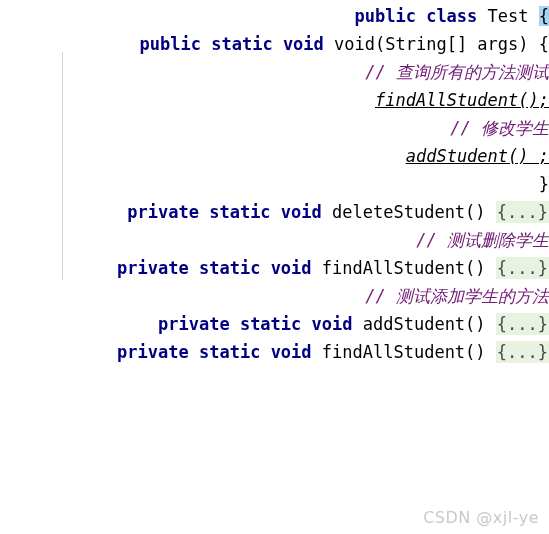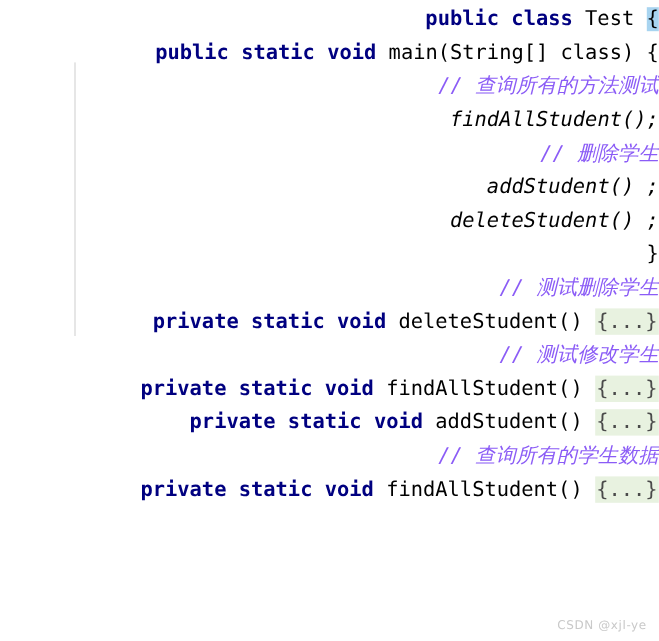--- a/index.html
+++ b/index.html
@@ -45,23 +45,24 @@
   .kw {
     color: #000080;
     font-weight: bold;
   }
   .plain {
     color: #000000;
   }
   .ident-italic {
     color: #000000;
     font-style: italic;
+    text-decoration: underline;
   }
   .cmt {
-    color: #8b5cf6;
+    color: #701a75;
     font-style: italic;
     margin-left: 27px;
   }
   .fold {
     color: #4a4a4a;
     background: #e8f2e0;
     padding: 1px 1px;
   }
   .brace-match {
     background: #a8d4f0;
@@ -72,45 +73,43 @@
     position: absolute;
     width: 1px;
     background: #d6d6d6;
   }
 
   .watermark {
     position: absolute;
     right: 10px;
     bottom: 7px;
     font-family: "DejaVu Sans", "Liberation Sans", sans-serif;
-    font-size: 10px;
+    font-size: 16px;
     color: #c9c9c9;
     letter-spacing: 0.5px;
     user-select: none;
   }
 </style>
 </head>
 <body>
 
 <div id="editor">
 
   <div class="code-area" id="code-area">
     <div class="indent-guide" id="indent-guide-1" style="left: 62px; top: 52px; height: 228px;"></div>
   <div class="line"><span style="display: inline-block; width: 0px;"></span><span class="kw">public</span><span class="plain"> </span><span class="kw">class</span><span class="plain"> Test </span><span class="brace-match">{</span></div>
-      <div class="line"><span style="display: inline-block; width: 24px;"></span><span class="kw">public</span><span class="plain"> </span><span class="kw">static</span><span class="plain"> </span><span class="kw">void</span><span class="plain"> main(String[] class) {</span></div>
+      <div class="line"><span style="display: inline-block; width: 24px;"></span><span class="kw">public</span><span class="plain"> </span><span class="kw">static</span><span class="plain"> </span><span class="kw">void</span><span class="plain"> void(String[] args) {</span></div>
       <div class="line"><span style="display: inline-block; width: 48px;"></span><span class="cmt">// 查询所有的方法测试</span></div>
       <div class="line"><span style="display: inline-block; width: 48px;"></span><span class="ident-italic">findAllStudent();</span></div>
-      <div class="line"><span style="display: inline-block; width: 48px;"></span><span class="cmt">// 删除学生</span></div>
+      <div class="line"><span style="display: inline-block; width: 48px;"></span><span class="cmt">// 修改学生</span></div>
       <div class="line"><span style="display: inline-block; width: 48px;"></span><span class="ident-italic">addStudent() ;</span></div>
-      <div class="line"><span style="display: inline-block; width: 48px;"></span><span class="ident-italic">deleteStudent() ;</span></div>
       <div class="line"><span style="display: inline-block; width: 24px;"></span><span class="plain">}</span></div>
+      <div class="line"><span style="display: inline-block; width: 24px;"></span><span class="kw">private</span><span class="plain"> </span><span class="kw">static</span><span class="plain"> </span><span class="kw">void</span><span class="plain"> deleteStudent() </span><span class="fold">{...}</span></div>
       <div class="line"><span style="display: inline-block; width: 24px;"></span><span class="cmt">// 测试删除学生</span></div>
-      <div class="line"><span style="display: inline-block; width: 24px;"></span><span class="kw">private</span><span class="plain"> </span><span class="kw">static</span><span class="plain"> </span><span class="kw">void</span><span class="plain"> deleteStudent() </span><span class="fold">{...}</span></div>
-      <div class="line"><span style="display: inline-block; width: 24px;"></span><span class="cmt">// 测试修改学生</span></div>
       <div class="line"><span style="display: inline-block; width: 24px;"></span><span class="kw">private</span><span class="plain"> </span><span class="kw">static</span><span class="plain"> </span><span class="kw">void</span><span class="plain"> findAllStudent() </span><span class="fold">{...}</span></div>
+      <div class="line"><span style="display: inline-block; width: 24px;"></span><span class="cmt">// 测试添加学生的方法</span></div>
       <div class="line"><span style="display: inline-block; width: 24px;"></span><span class="kw">private</span><span class="plain"> </span><span class="kw">static</span><span class="plain"> </span><span class="kw">void</span><span class="plain"> addStudent() </span><span class="fold">{...}</span></div>
-      <div class="line"><span style="display: inline-block; width: 24px;"></span><span class="cmt">// 查询所有的学生数据</span></div>
       <div class="line"><span style="display: inline-block; width: 24px;"></span><span class="kw">private</span><span class="plain"> </span><span class="kw">static</span><span class="plain"> </span><span class="kw">void</span><span class="plain"> findAllStudent() </span><span class="fold">{...}</span></div>
     </div>
 
   <div class="watermark">CSDN @xjl-ye</div>
 
 </div>
 
 </body></html>

